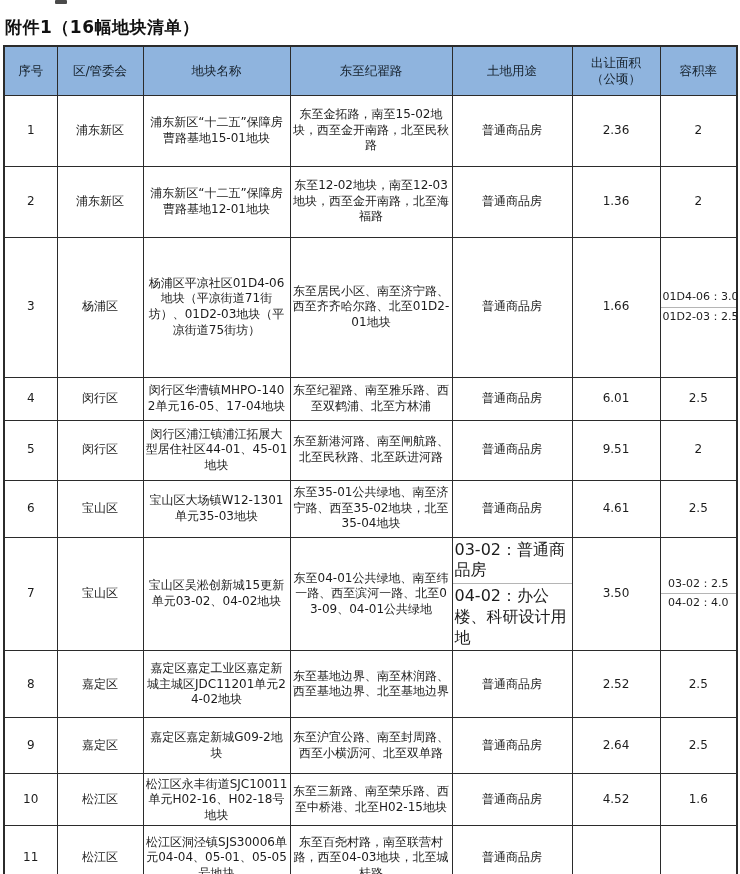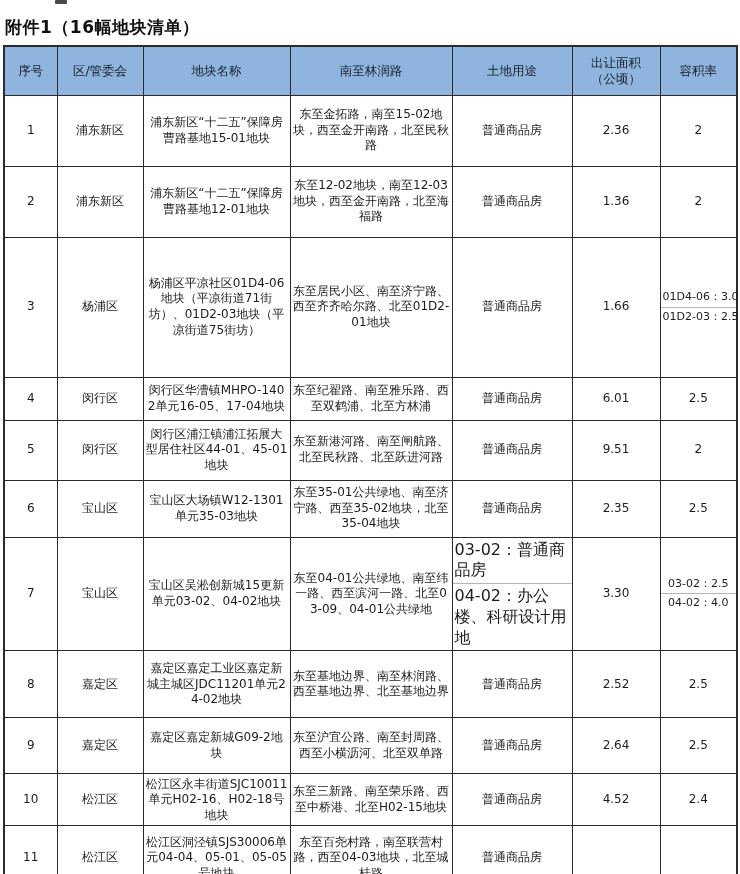--- a/index.html
+++ b/index.html
@@ -63,21 +63,21 @@
     <col style="width:162px">
     <col style="width:120px">
     <col style="width:88px">
     <col style="width:77px">
   </colgroup>
   <thead>
     <tr>
         <th>序号</th>
         <th>区/管委会</th>
         <th>地块名称</th>
-        <th>南至林润路</th>
+        <th>东至纪翟路</th>
         <th>土地用途</th>
         <th>出让面积
 （公顷）</th>
         <th>容积率</th>
       </tr>
   </thead>
   <tbody>
       <tr>
         <td class="col-no">1</td>
         <td class="col-district">浦东新区</td>
@@ -127,35 +127,35 @@
         <td class="col-use">普通商品房</td>
         <td class="col-area">9.51</td>
         <td class="col-far">2</td>
       </tr>
       <tr>
         <td class="col-no">6</td>
         <td class="col-district">宝山区</td>
         <td class="col-name">宝山区大场镇W12-1301单元35-03地块</td>
         <td class="col-bounds">东至35-01公共绿地、南至济宁路、西至35-02地块，北至35-04地块</td>
         <td class="col-use">普通商品房</td>
-        <td class="col-area">2.35</td>
+        <td class="col-area">4.61</td>
         <td class="col-far">2.5</td>
       </tr>
       <tr>
         <td class="col-no">7</td>
         <td class="col-district">宝山区</td>
         <td class="col-name">宝山区吴淞创新城15更新单元03-02、04-02地块</td>
         <td class="col-bounds">东至04-01公共绿地、南至纬一路、西至滨河一路、北至03-09、04-01公共绿地</td>
         <td class="col-use split-cell">
           <div class="split align-left">
             <div class="part first">03-02：普通商品房</div>
             <div class="part">04-02：办公楼、科研设计用地</div>
           </div>
         </td>
-        <td class="col-area">3.30</td>
+        <td class="col-area">3.50</td>
         <td class="col-far split-cell">
           <div class="split align-center">
             <div class="part first">03-02：2.5</div>
             <div class="part">04-02：4.0</div>
           </div>
         </td>
       </tr>
       <tr>
         <td class="col-no">8</td>
         <td class="col-district">嘉定区</td>
@@ -174,21 +174,21 @@
         <td class="col-area">2.64</td>
         <td class="col-far">2.5</td>
       </tr>
       <tr>
         <td class="col-no">10</td>
         <td class="col-district">松江区</td>
         <td class="col-name">松江区永丰街道SJC10011单元H02-16、H02-18号地块</td>
         <td class="col-bounds">东至三新路、南至荣乐路、西至中桥港、北至H02-15地块</td>
         <td class="col-use">普通商品房</td>
         <td class="col-area">4.52</td>
-        <td class="col-far">2.4</td>
+        <td class="col-far">1.6</td>
       </tr>
       <tr>
         <td class="col-no">11</td>
         <td class="col-district">松江区</td>
         <td class="col-name">松江区洞泾镇SJS30006单元04-04、05-01、05-05号地块</td>
         <td class="col-bounds">东至百尧村路，南至联营村路，西至04-03地块，北至城桂路</td>
         <td class="col-use">普通商品房</td>
         <td class="col-area"></td>
         <td class="col-far"></td>
       </tr>

